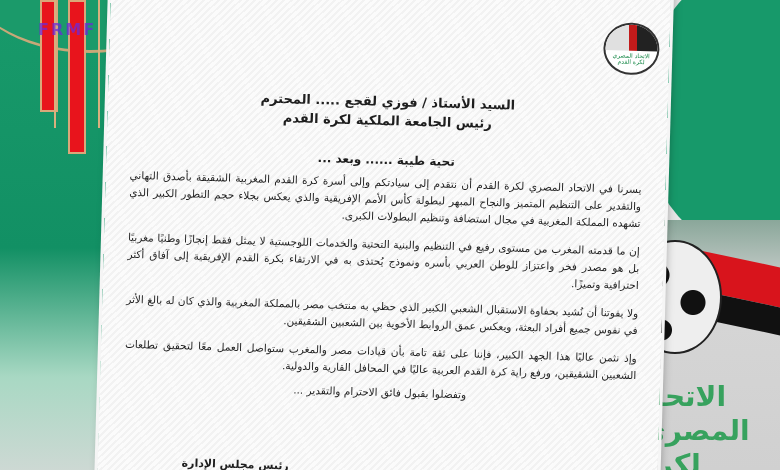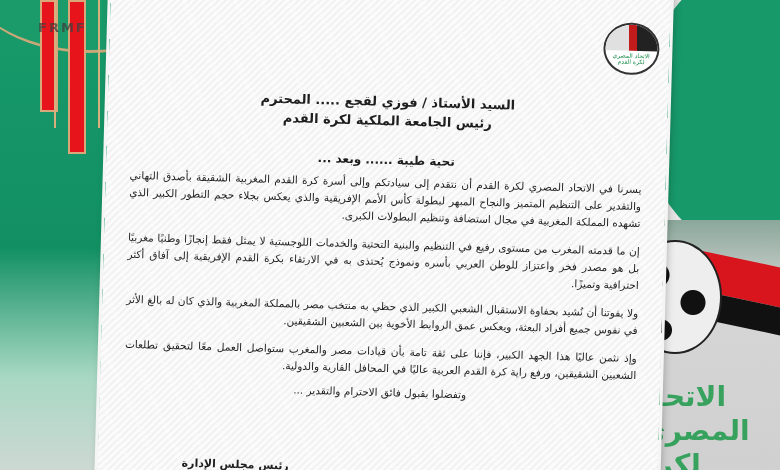--- a/index.html
+++ b/index.html
@@ -18,22 +18,22 @@
       position: absolute; left: -40px; top: -120px; width: 260px; height: 170px;
       border-radius: 50%; background: #1b9a6a; border-bottom: 3px solid #c8a878;
     }
     .stripe { position: absolute; top: 0; width: 14px; background: #e8141c; border: 2px solid #d9a87a; }
     .stripe.s1 { left: 40px; height: 108px; }
     .stripe.s2 { left: 68px; height: 150px; }
     .stripe-thin { position: absolute; top: 0; width: 4px; background: transparent; border-left: 2px solid #d8b07e; }
     .stripe-thin.t1 { left: 54px; height: 128px; }
     .stripe-thin.t2 { left: 98px; height: 128px; }
     .frmf-text {
-      position: absolute; left: 38px; top: 20px; font-weight: bold; font-size: 13px;
-      color: #404040; letter-spacing: 2px; opacity: .75;
+      position: absolute; left: 38px; top: 20px; font-weight: bold; font-size: 16px;
+      color: #6d28d9; letter-spacing: 2px; opacity: .75;
     }
     .bg-right {
       position: absolute; left: 640px; top: -40px; width: 260px; height: 300px;
       border-radius: 50%; background: #17996a;
     }
     .bg-right-bottom {
       position: absolute; left: 630px; top: 220px; width: 160px; height: 250px;
       background: linear-gradient(180deg, #8aa79a 0%, #d6d6d6 30%, #d0d0d0 100%);
     }
     .ball {

